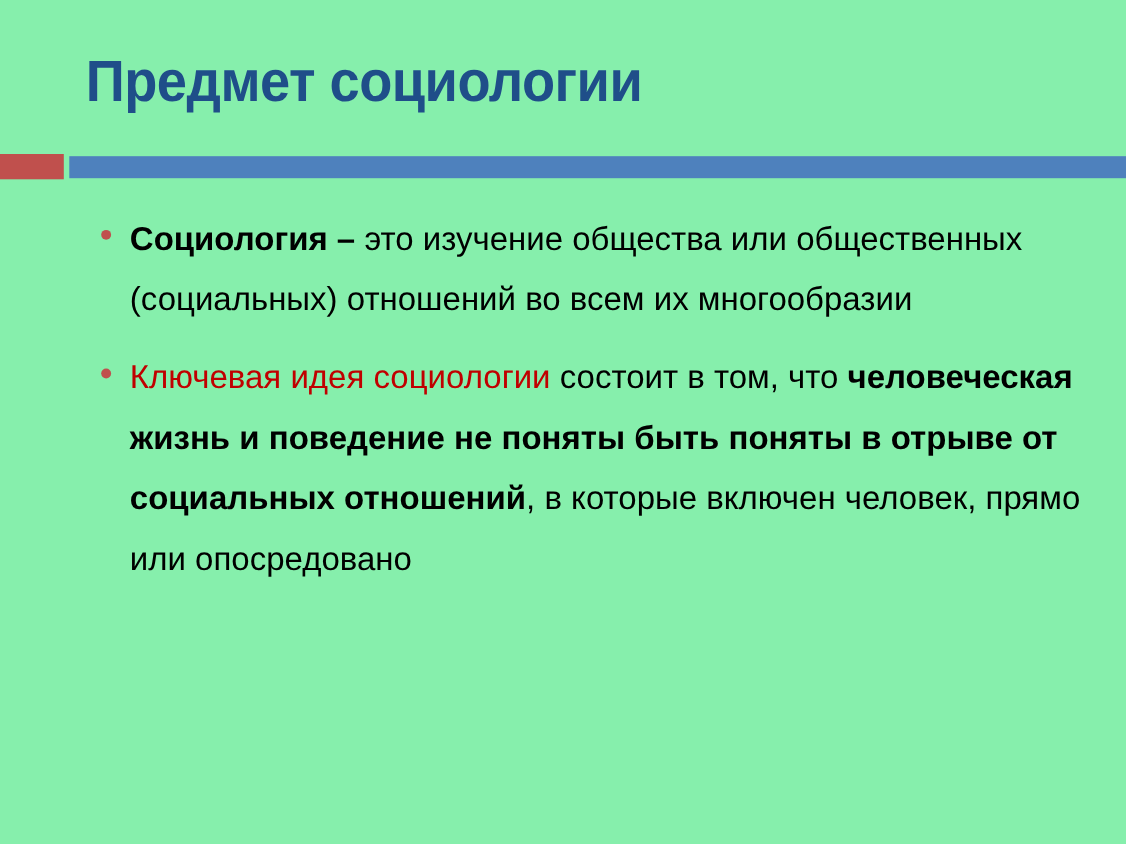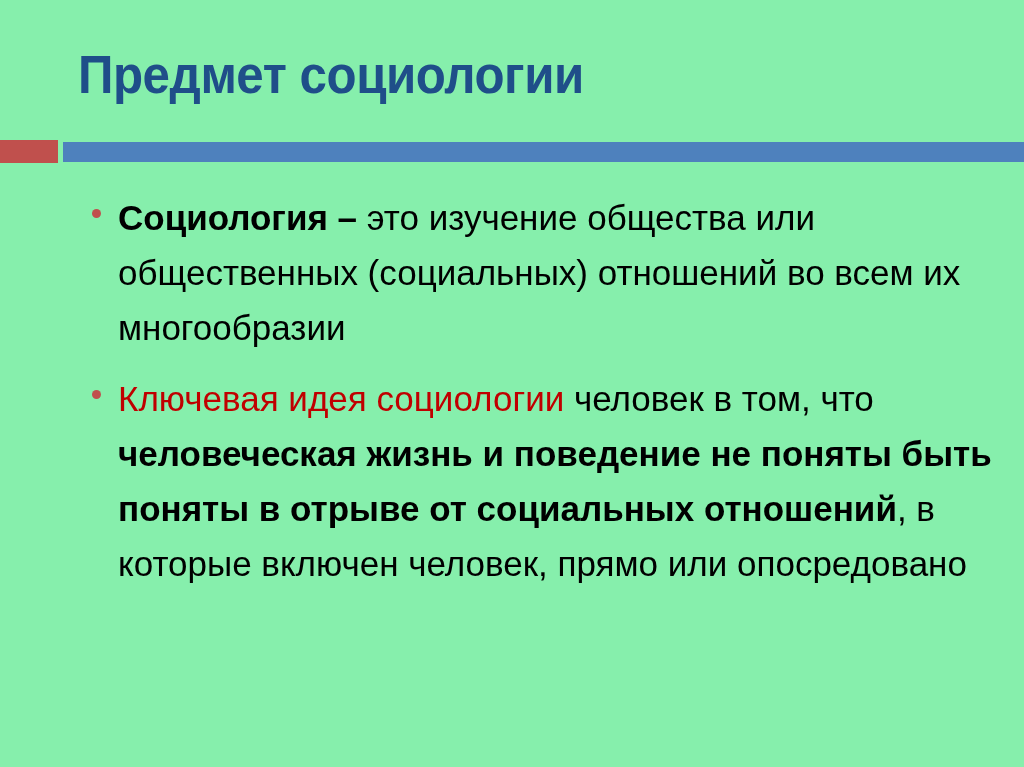--- a/index.html
+++ b/index.html
@@ -67,21 +67,21 @@
     position: absolute;
     left: 85px;
     top: 190px;
     width: 908px;
   }
 
   .bullet-item {
     position: relative;
     padding-left: 33px;
     margin-bottom: 16px;
-    font-size: 35px;
+    font-size: 30px;
     line-height: 55px;
     color: #000000;
     text-align: left;
   }
 
   .bullet-dot {
     position: absolute;
     left: 7px;
     top: 19px;
     width: 9px;
@@ -115,19 +115,19 @@
     <div class="bullet-item">
       <span class="bullet-dot"></span>
       <span class="bullet-text">
         <span class="t-bold">Социология – </span><span class="t-normal">это изучение общества или общественных (социальных) отношений во всем их многообразии</span>
       </span>
     </div>
 
     <div class="bullet-item">
       <span class="bullet-dot"></span>
       <span class="bullet-text">
-        <span class="t-red t-normal">Ключевая идея социологии</span><span class="t-normal"> человек в том, что </span><span class="t-bold">человеческая жизнь и поведение не поняты быть поняты в отрыве от социальных отношений</span><span class="t-normal">, в которые включен человек, прямо или опосредовано</span>
+        <span class="t-red t-normal">Ключевая идея социологии</span><span class="t-normal"> состоит в том, что </span><span class="t-bold">человеческая жизнь и поведение не поняты быть поняты в отрыве от социальных отношений</span><span class="t-normal">, в которые включен человек, прямо или опосредовано</span>
       </span>
     </div>
 
   </div>
 
 </div>
 
 </body></html>

